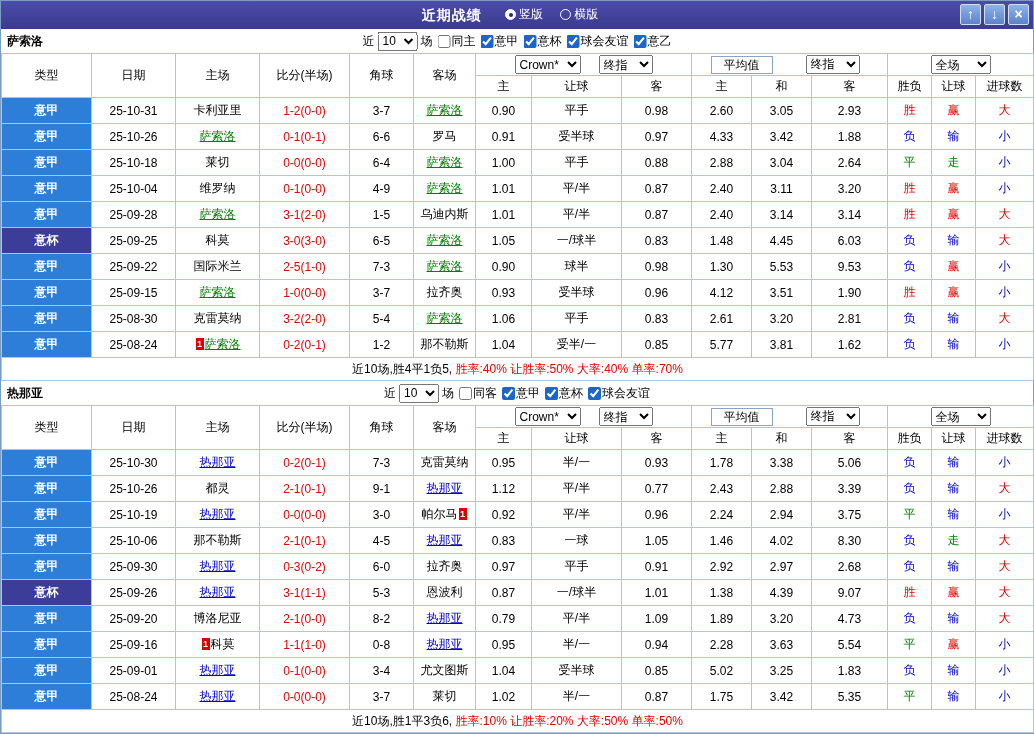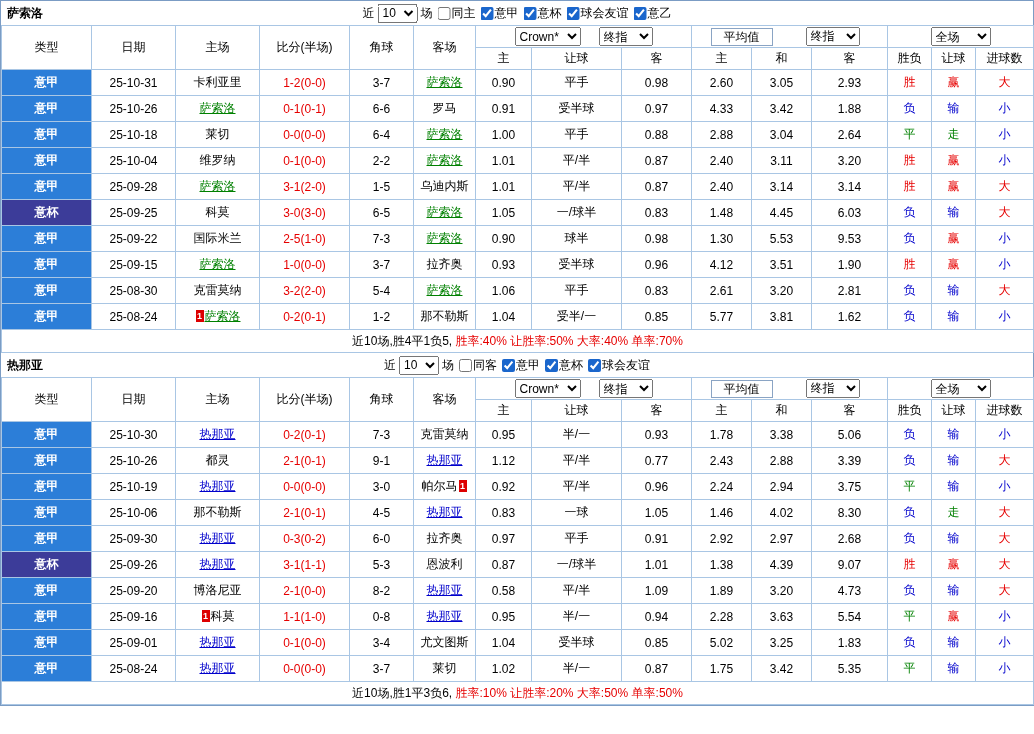--- a/index.html
+++ b/index.html
@@ -28,20 +28,38 @@
 .avg-box{display:inline-block;border:1px solid #8aa4c4;height:18px;line-height:16px;padding:0 12px;margin-right:24px;background:#fff;vertical-align:middle;}
 td.type{font-weight:bold;color:#fff;}
 .redcard{display:inline-block;color:#fff;font-size:9px;font-weight:bold;width:8px;height:12px;line-height:12px;vertical-align:1px;margin:0 1px;}
 .self{text-decoration:underline;cursor:pointer;}
 .cup-row td{background:#e9f1fb;}
 </style>
 </head>
 <body>
 
 <div class="page">
+  <div class="titlebar">
+    <div>
+      <span class="title">近期战绩</span>
+      <label class="radio-label">
+        <span class="radio checked"></span>
+        <span>竖版</span>
+      </label>
+      <label class="radio-label">
+        <span class="radio"></span>
+        <span>横版</span>
+      </label>
+    </div>
+    <div class="win-buttons">
+      <div class="wbtn"><span>↑</span></div>
+      <div class="wbtn"><span>↓</span></div>
+      <div class="wbtn"><span>×</span></div>
+    </div>
+  </div>
   <div id="sections">
       <div class="section">
         <div class="filterbar">
           <span class="team-name">萨索洛</span>
           <div class="filter-controls">
             <span>近</span>
             <select class="hdr-select" style="width: 40px; margin: 0px 3px;"><option>10</option></select>
             <span>场</span>
             <label class="cb-label">
               <input type="checkbox" style="">
@@ -157,21 +175,21 @@
               <td class="num">2.64</td>
               <td class="res" style="color: rgb(0, 128, 0);">平</td>
               <td class="res" style="color: rgb(0, 128, 0);">走</td>
               <td class="res" style="color: rgb(0, 0, 204);">小</td>
             </tr>
             <tr>
               <td class="type" style="background: rgb(44, 126, 216);">意甲</td>
               <td class="date">25-10-04</td>
               <td class="team"><span>维罗纳</span></td>
               <td class="score" style="color: rgb(230, 0, 0);">0-1(0-0)</td>
-              <td class="corner">2-2</td>
+              <td class="corner">4-9</td>
               <td class="team"><span class="self" style="color: rgb(0, 128, 0);">萨索洛</span></td>
               <td class="num">1.01</td>
               <td class="num">平/半</td>
               <td class="num">0.87</td>
               <td class="num">2.40</td>
               <td class="num">3.11</td>
               <td class="num">3.20</td>
               <td class="res" style="color: rgb(230, 0, 0);">胜</td>
               <td class="res" style="color: rgb(230, 0, 0);">赢</td>
               <td class="res" style="color: rgb(0, 0, 204);">小</td>
@@ -456,21 +474,21 @@
               <td class="res" style="color: rgb(230, 0, 0);">赢</td>
               <td class="res" style="color: rgb(230, 0, 0);">大</td>
             </tr>
             <tr>
               <td class="type" style="background: rgb(44, 126, 216);">意甲</td>
               <td class="date">25-09-20</td>
               <td class="team"><span>博洛尼亚</span></td>
               <td class="score" style="color: rgb(230, 0, 0);">2-1(0-0)</td>
               <td class="corner">8-2</td>
               <td class="team"><span class="self" style="color: rgb(0, 0, 204);">热那亚</span></td>
-              <td class="num">0.58</td>
+              <td class="num">0.79</td>
               <td class="num">平/半</td>
               <td class="num">1.09</td>
               <td class="num">1.89</td>
               <td class="num">3.20</td>
               <td class="num">4.73</td>
               <td class="res" style="color: rgb(0, 0, 204);">负</td>
               <td class="res" style="color: rgb(0, 0, 204);">输</td>
               <td class="res" style="color: rgb(230, 0, 0);">大</td>
             </tr>
             <tr>

